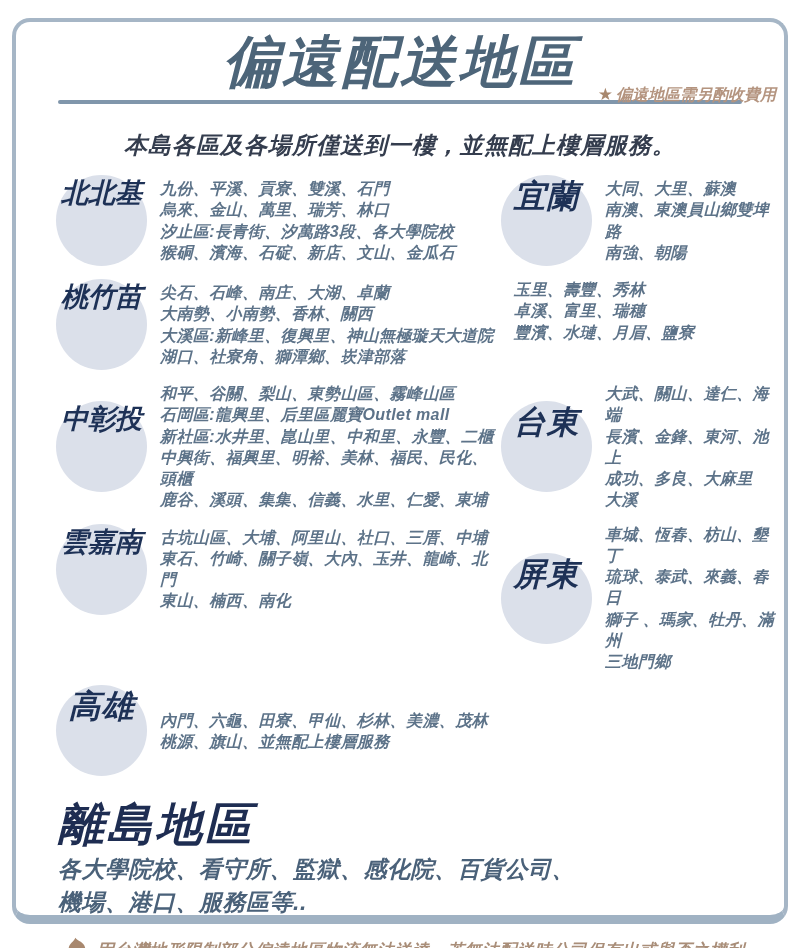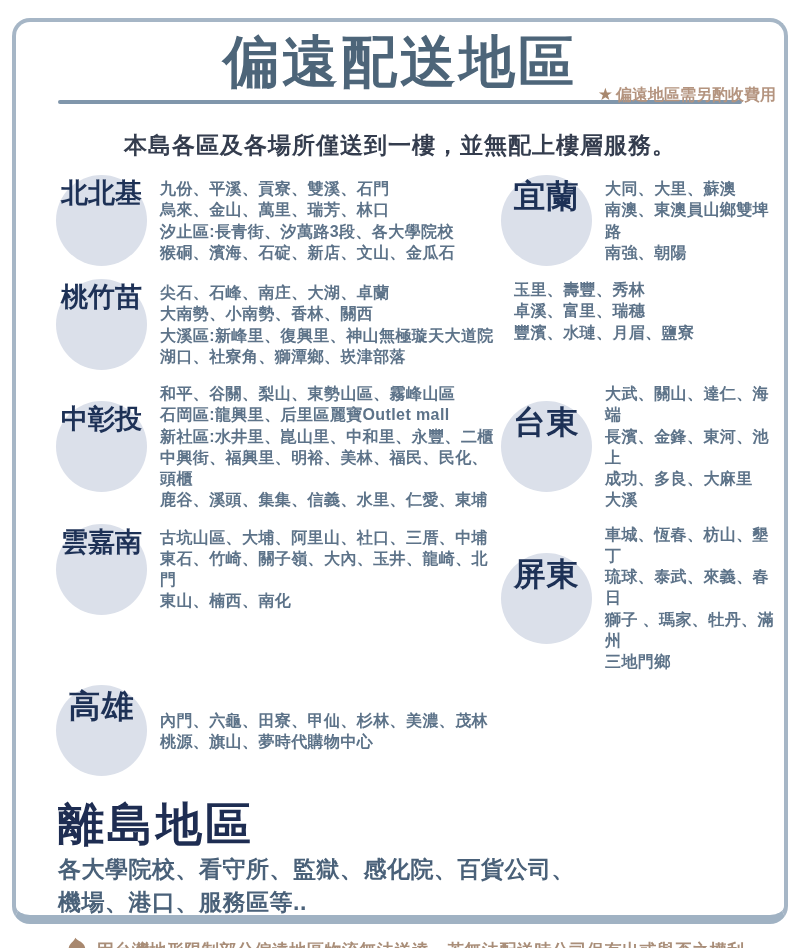--- a/index.html
+++ b/index.html
@@ -19,20 +19,21 @@
     position: absolute;
     left: 12px;
     top: 18px;
     width: 776px;
     height: 906px;
     box-sizing: border-box;
     background: #ffffff;
     border: 4px solid #a6b6c6;
     border-bottom: 9px solid #a0b2c3;
     border-radius: 18px;
+    font-style: italic;
   }
   
   .header { position: relative; text-align: center; padding-top: 12px; }
   .main-title {
     display: inline-block;
     font-size: 56px;
     font-weight: bold;
     letter-spacing: 3px;
     color: #4d6579;
     line-height: 1.0;
@@ -236,21 +237,21 @@
         </div>
       </div>
 
       <div class="region-row">
         <div class="cell-left">
           <div class="region">
             <div class="region-badge len2">
                 <span>高雄</span>
               </div>
             <div class="region-areas">內門、六龜、田寮、甲仙、杉林、美濃、茂林
-桃源、旗山、夢時代購物中心</div>
+桃源、旗山、並無配上樓層服務</div>
           </div>
         </div>
         <div class="cell-right"></div>
       </div>
 
     </div>
 
     <div class="offshore">
       <div class="offshore-title">離島地區</div>
       <div class="offshore-desc">各大學院校、看守所、監獄、感化院、百貨公司、

